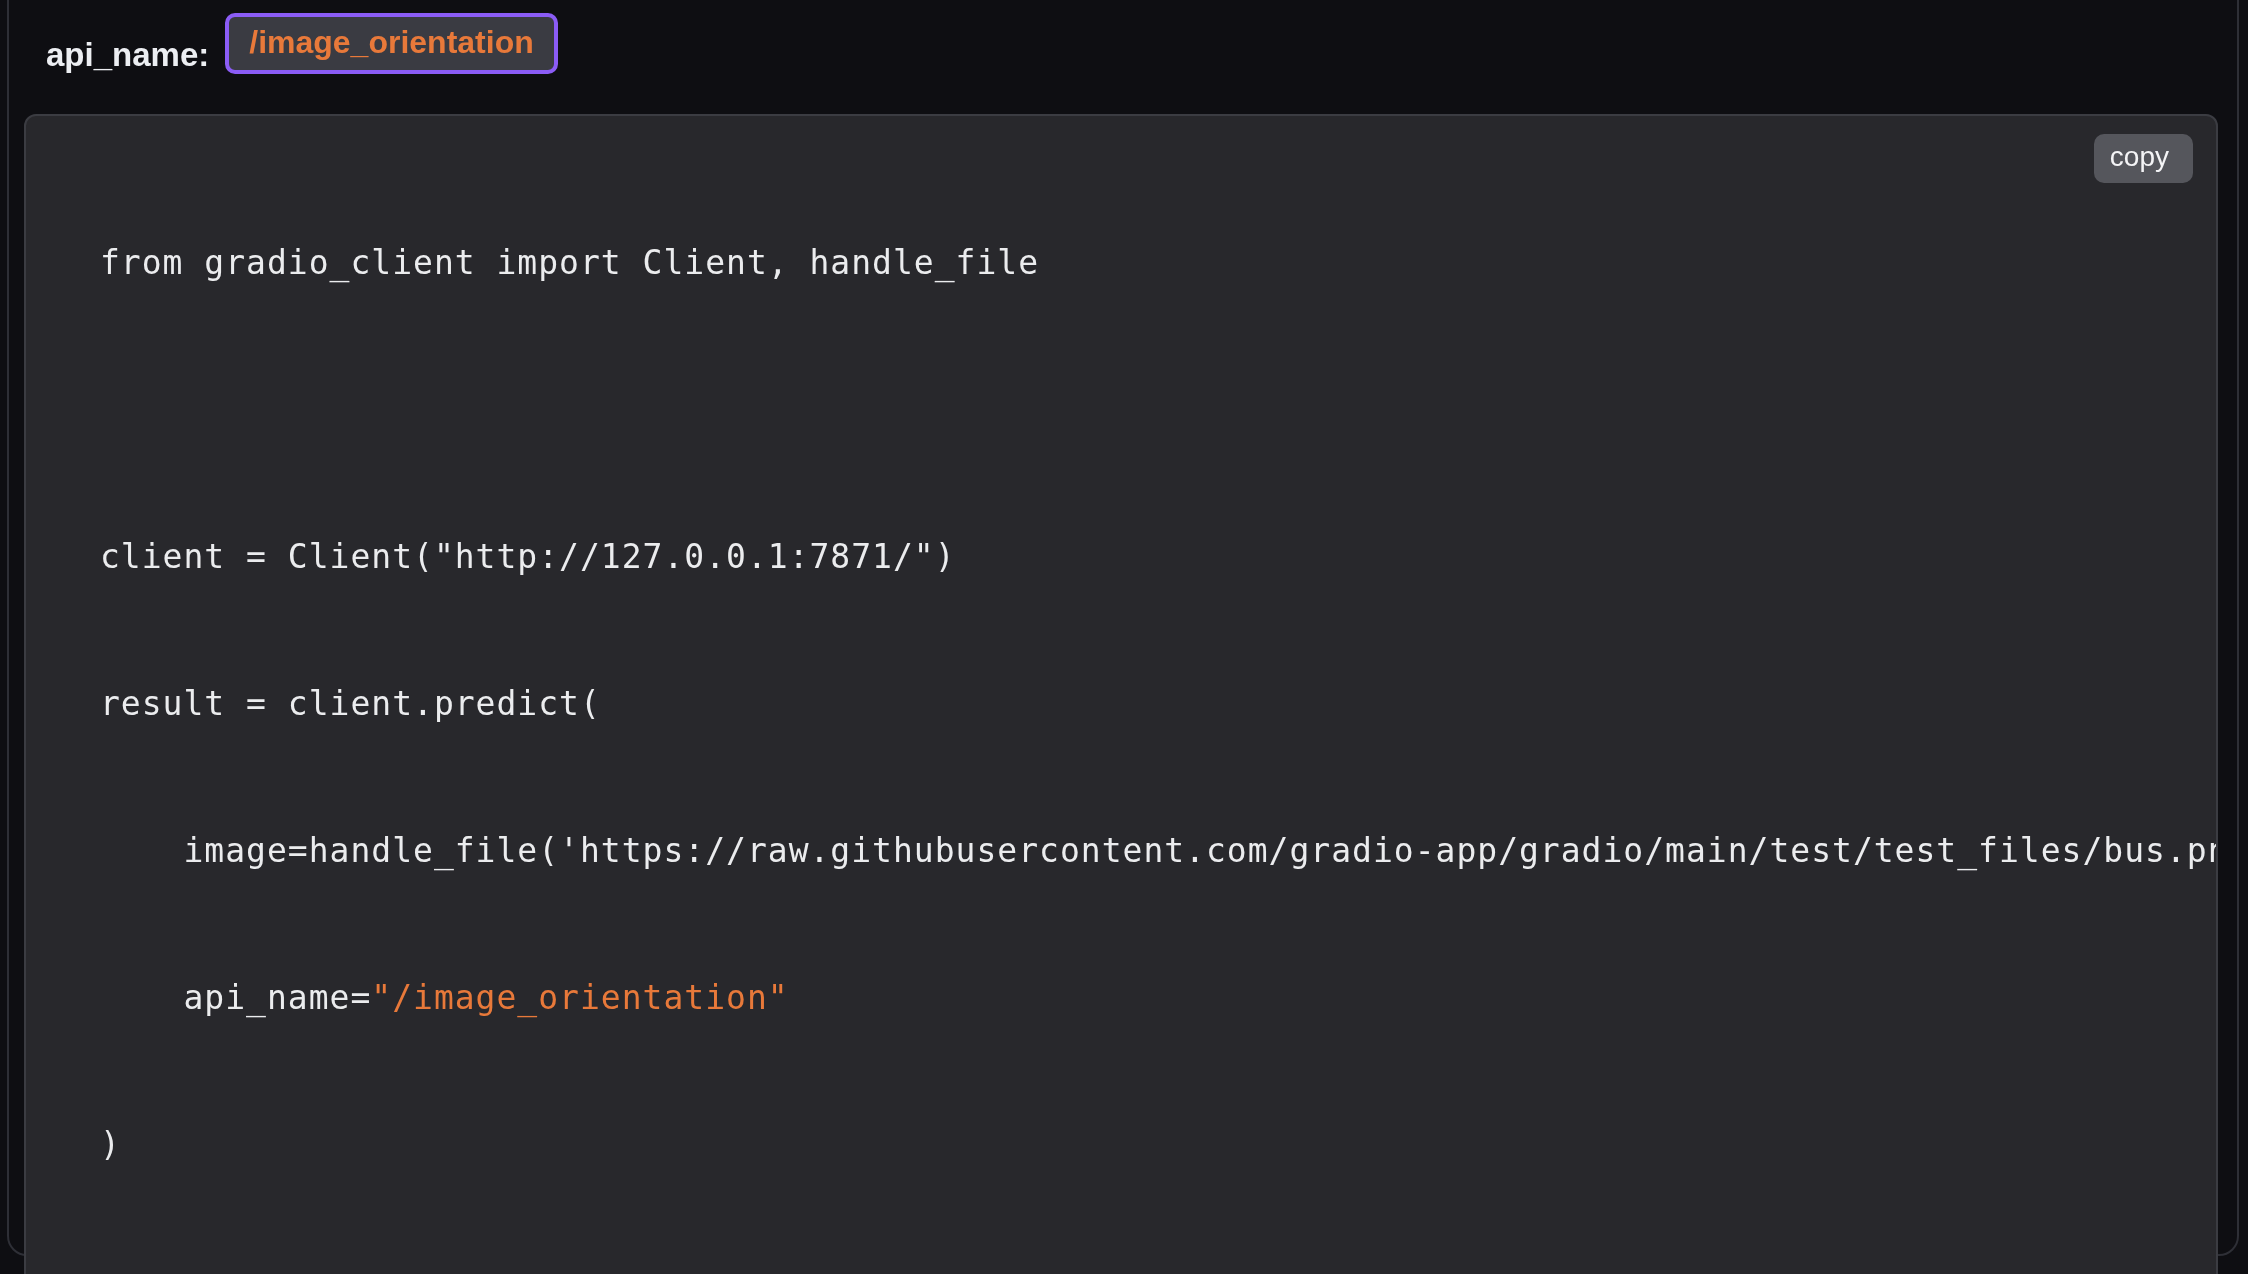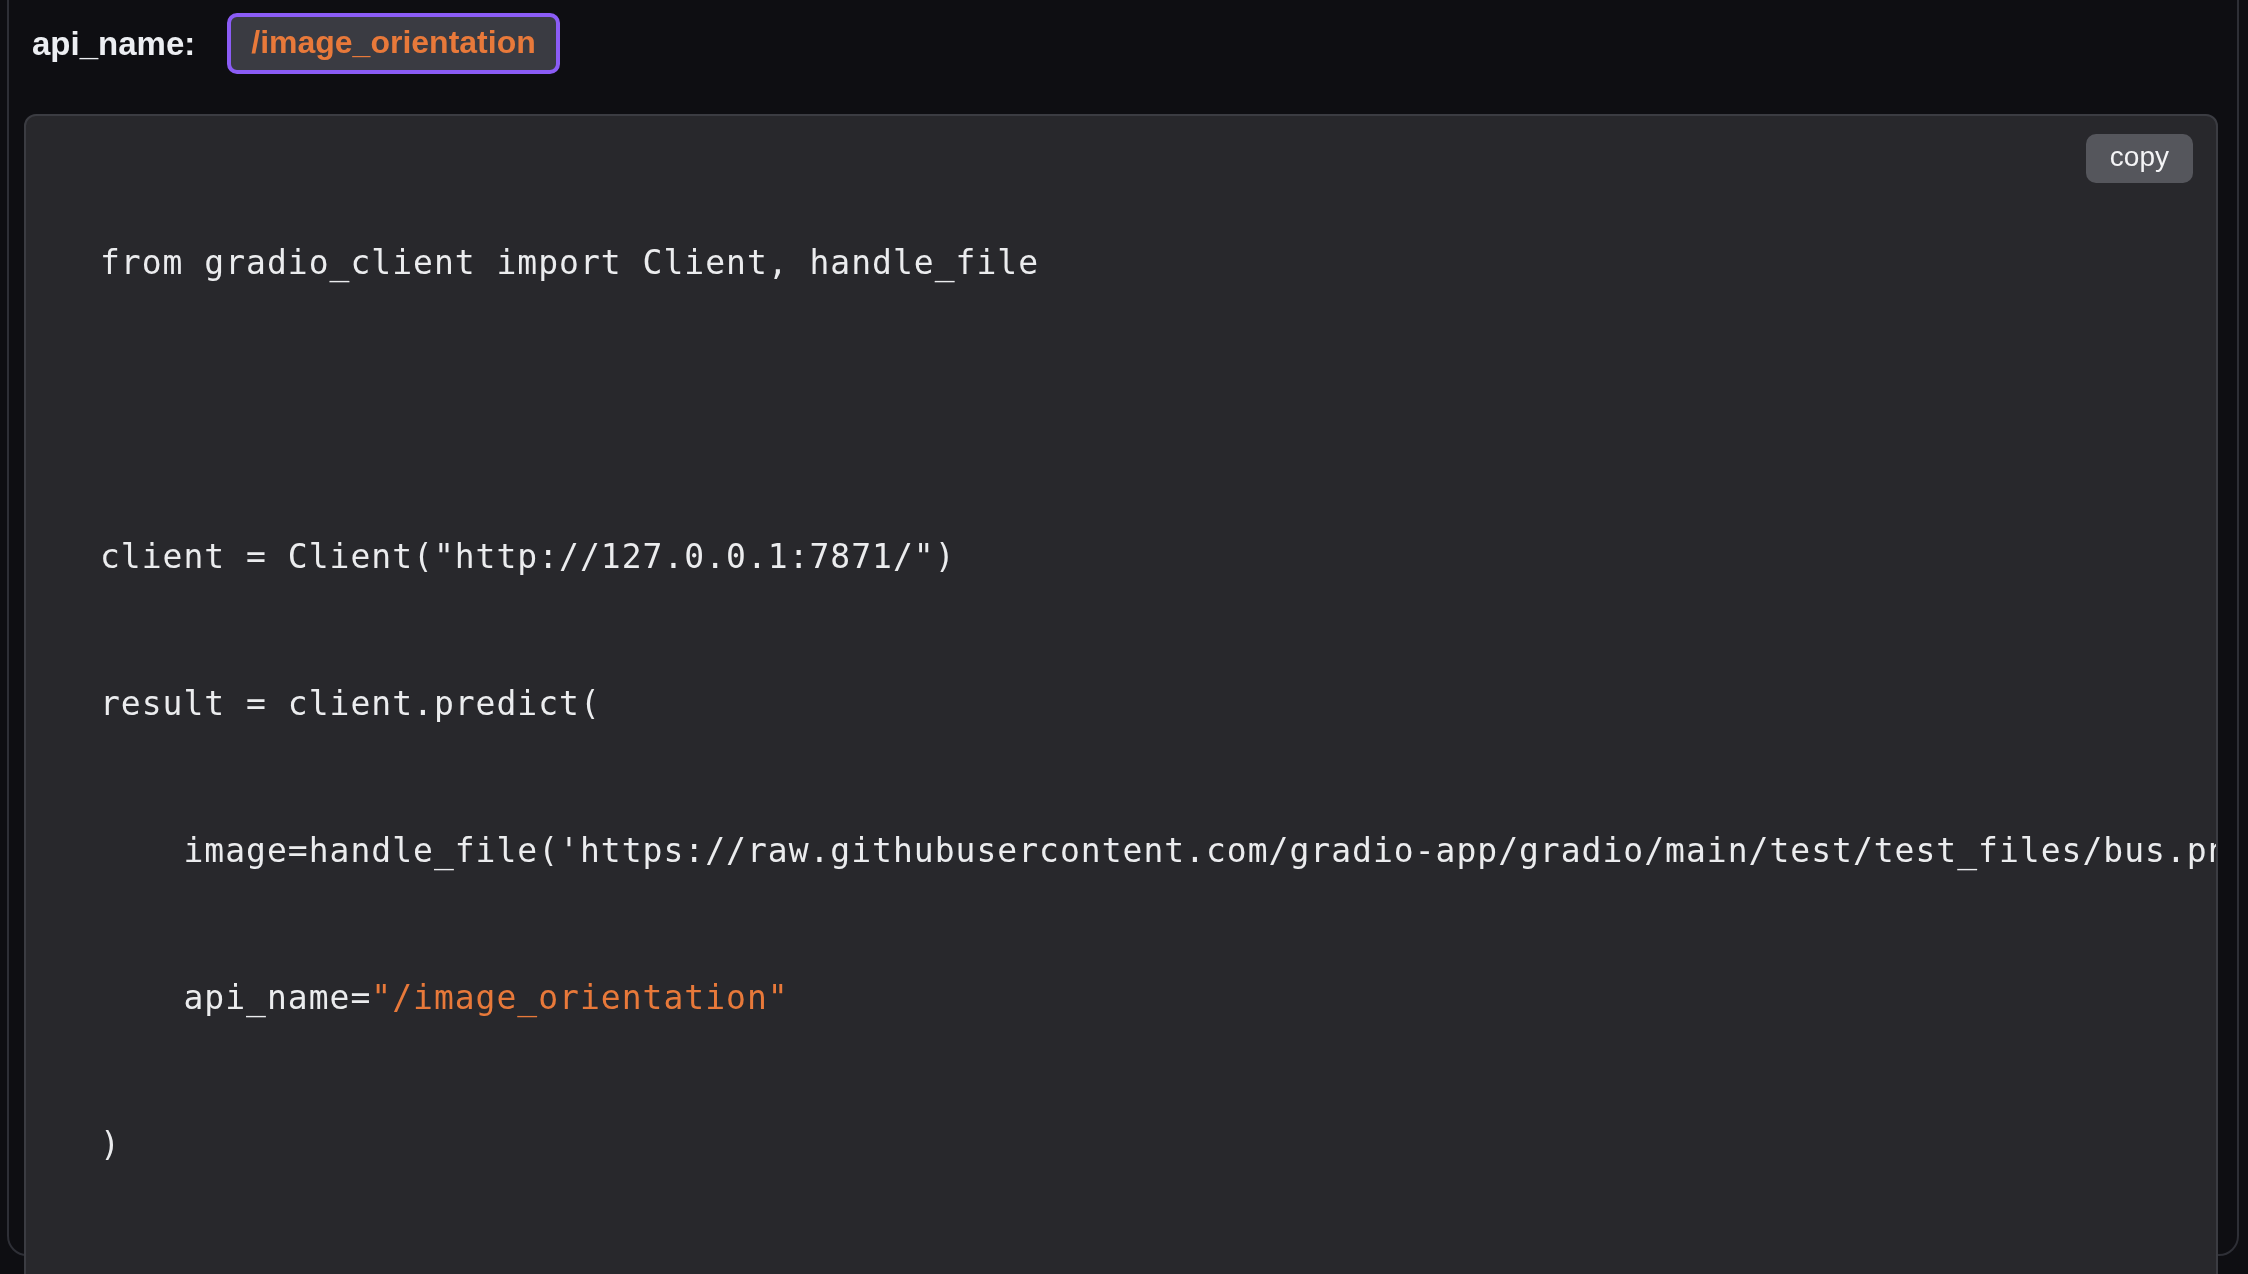--- a/index.html
+++ b/index.html
@@ -18,23 +18,23 @@
     position: absolute;
     left: 7px; top: -60px;
     width: 2232px; height: 1316px;
     border: 2px solid #2e2f36;
     border-radius: 20px;
     pointer-events: none;
   }
 
   
   .api-row {
-    display: flex; align-items: center;
-    padding: 13px 0 0 32px;
-    gap: 32px;
+    display: flex; align-items: flex-end;
+    padding: 13px 0 0 46px;
+    gap: 16px;
   }
   .api-label { font-size: 33px; font-weight: 600; color: #eceef2; }
   .api-badge {
     font-size: 32px; font-weight: 700;
     color: #e8793a;
     background: #3a3b42;
     border: 4px solid #8b5cf6;
     border-radius: 10px;
     padding: 7px 20px 9px 20px;
   }
@@ -60,21 +60,21 @@
   .code-line { min-height: 49px; margin-left: 44px; }
   .code-orange { color: #e8793a; }
   .copy-btn {
     position: absolute;
     top: 18px; right: 23px;
     background: #55565c;
     color: #f4f4f6;
     font-family: "Liberation Sans", sans-serif;
     font-size: 28px;
     line-height: 1;
-    padding: 9px 24px 12px 24px;
+    padding: 9px 24px 12px 16px;
     border: none;
     border-radius: 10px;
     cursor: pointer;
   }
 </style>
 </head>
 <body>
 
 <div class="frame"></div>
 

